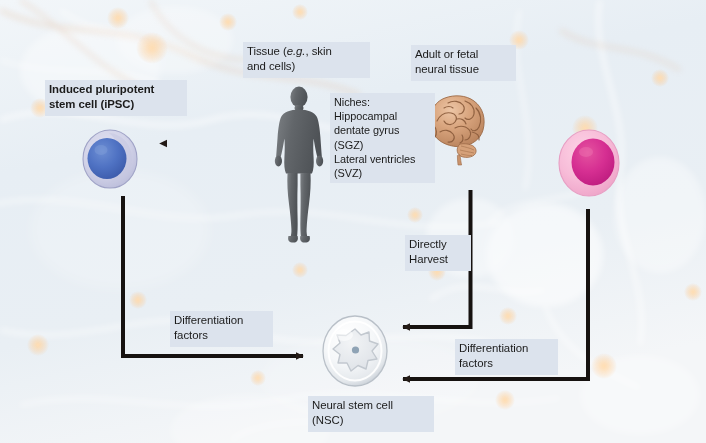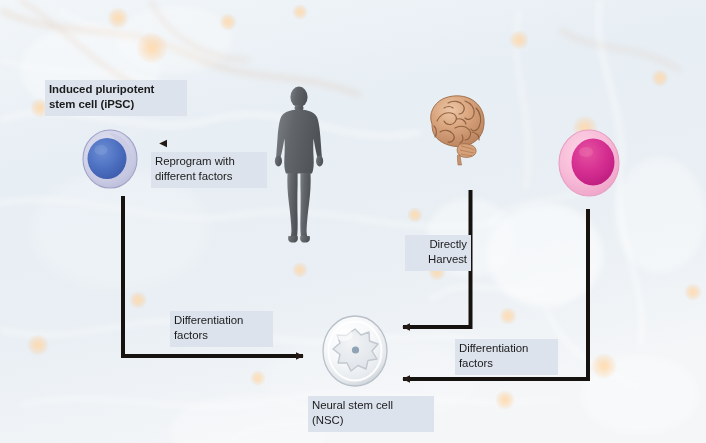--- a/index.html
+++ b/index.html
@@ -311,28 +311,36 @@
     <g fill="none" stroke="#9c6a46" stroke-width="0.7" opacity="0.75">
       <path d="M41,58 C45,59 50,60 54,62"></path>
       <path d="M40,62 C44,63 49,64 54,65"></path>
       <path d="M41,66 C45,67 49,67.6 52,67.6"></path>
     </g>
   </svg>
 
   <div class="callout" style="left:45px; top:80px; width:134px;font-weight:bold;">Induced pluripotent
 stem cell (iPSC)</div>
 
-
-
-
-
-  <div class="callout" style="left:151px; top:152px; width:108px;">Reprogram with
-different factors</div>
-
-  <div class="callout" style="left:405px; top:235px; width:58px;text-align:right;">Directly
+  <div class="callout" style="left:243px; top:42px; width:119px;"><span>Tissue (</span><i>e.g.</i><span>, skin
+and cells)</span></div>
+
+  <div class="callout tight" style="left:330px; top:93px; width:97px;">Niches:
+Hippocampal
+dentate gyrus
+(SGZ)
+Lateral ventricles
+(SVZ)</div>
+
+  <div class="callout" style="left:411px; top:45px; width:97px;">Adult or fetal
+neural tissue</div>
+
+
+
+  <div class="callout" style="left:405px; top:235px; width:58px;">Directly
 Harvest</div>
 
   <div class="callout" style="left:170px; top:311px; width:95px;">Differentiation
 factors</div>
 
   <div class="callout" style="left:455px; top:339px; width:95px;">Differentiation
 factors</div>
 
   <div class="callout" style="left:308px; top:396px; width:118px;">Neural stem cell
 (NSC)</div>

